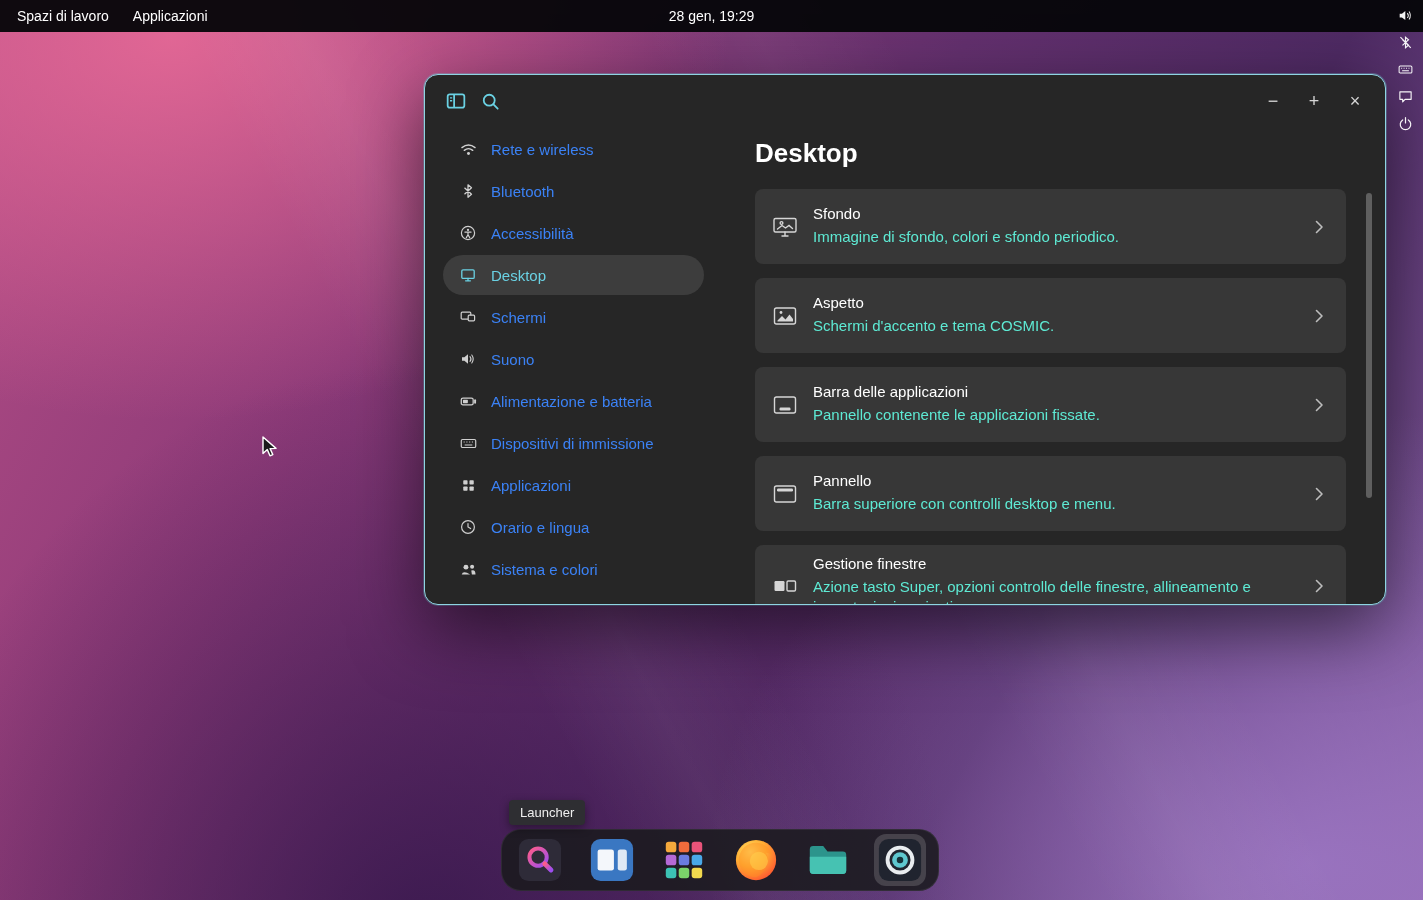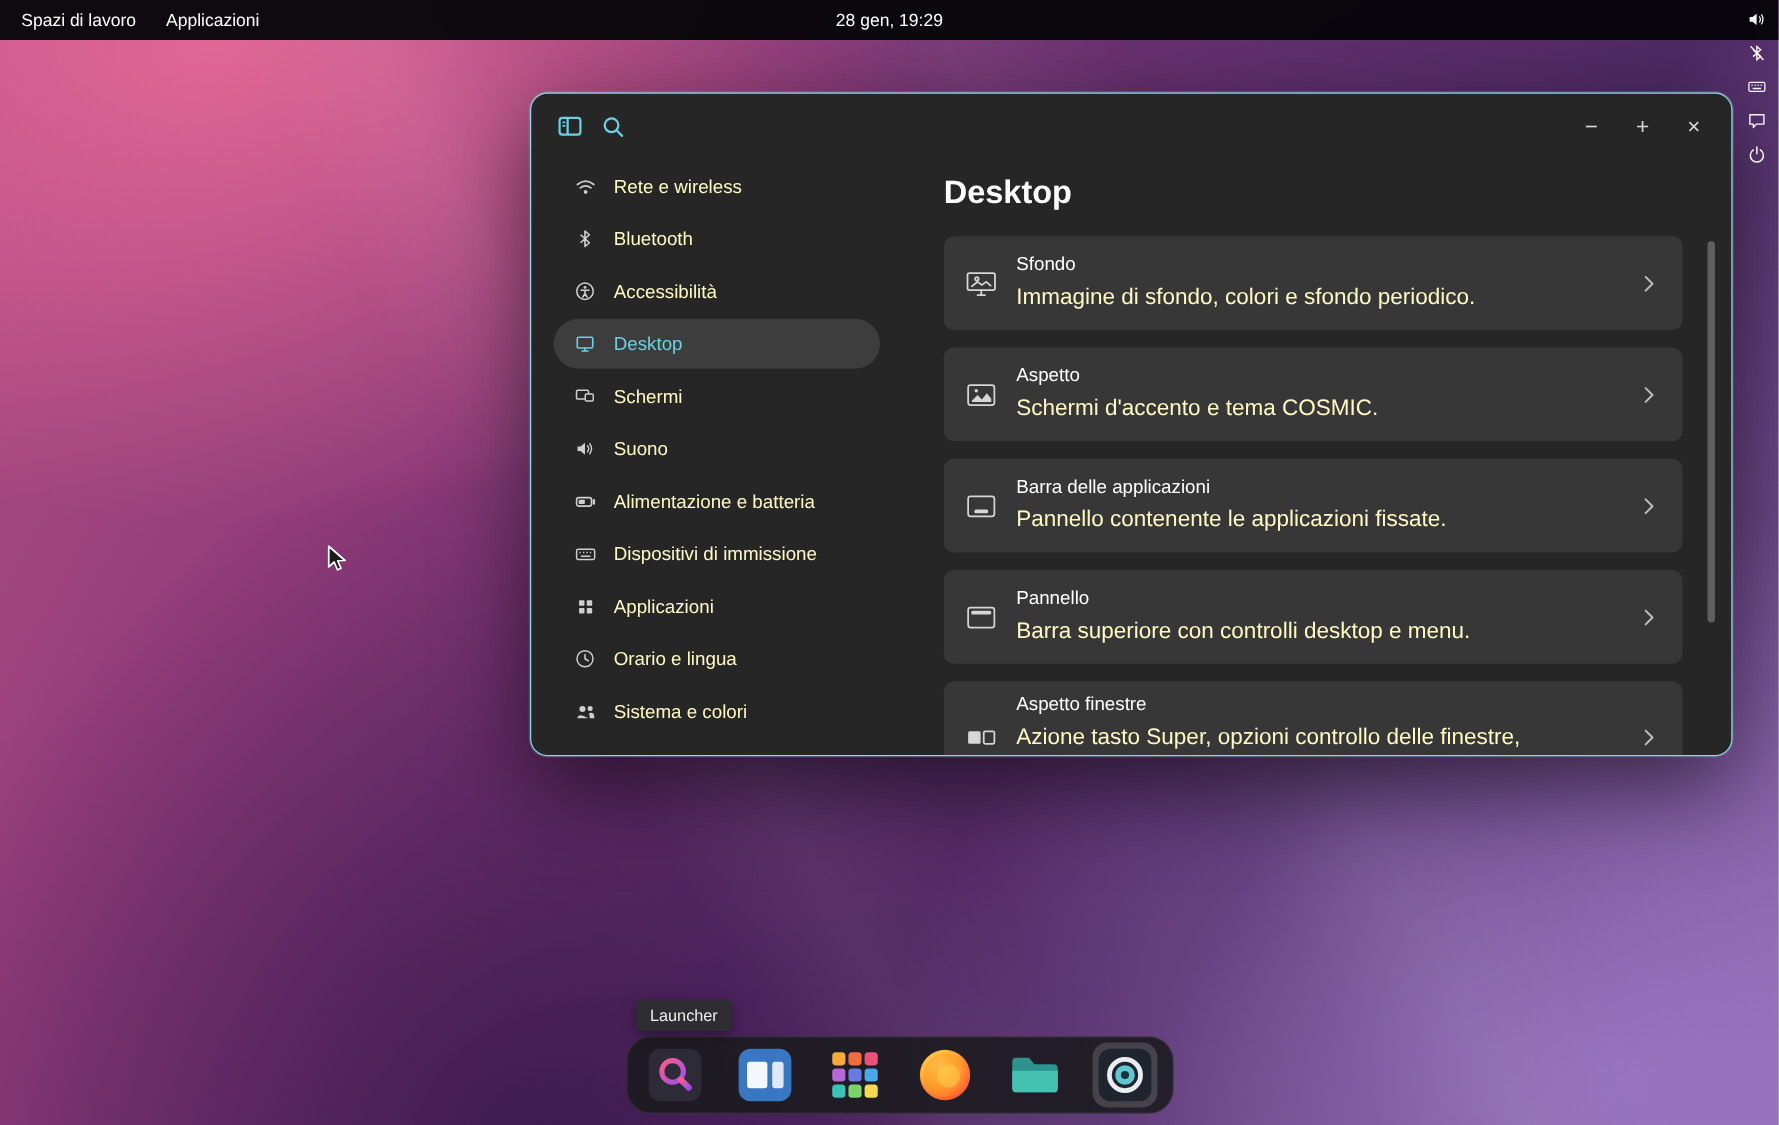--- a/index.html
+++ b/index.html
@@ -27,32 +27,32 @@
     box-shadow:0 24px 70px rgba(0,0,0,.55),0 0 0 1px rgba(130,205,225,.35);z-index:30;}
   .win-header{height:52px;flex:0 0 auto;display:flex;align-items:center;padding:0 14px;}
   .hdr-btn{width:34px;height:34px;border:none;background:transparent;border-radius:9px;color:#6ad1e3;
     display:flex;align-items:center;justify-content:center;cursor:default;}
   .win-controls{margin-left:auto;display:flex;gap:9px;}
   .ctrl-btn{width:32px;height:32px;border:none;background:transparent;border-radius:50%;color:#d6d6d6;
     font-size:18px;line-height:1;display:flex;align-items:center;justify-content:center;cursor:default;font-family:inherit;}
   .win-body{flex:1;display:flex;min-height:0;}
   .sidebar{flex:0 0 289px;padding:2px 10px 14px 18px;display:flex;flex-direction:column;gap:2px;}
   .nav-item{height:40px;display:flex;align-items:center;gap:13px;padding:0 15px;border-radius:20px;
-    color:#fef9c3;font-size:15px;cursor:default;}
+    color:#3b82f6;font-size:15px;cursor:default;}
   .nav-item.active{background:#3d3d3d;color:#6ad1e3;}
   .nav-icon{width:20px;height:16px;display:flex;align-items:center;justify-content:center;color:#cfcfcf;flex:0 0 auto;}
   .nav-item.active .nav-icon{color:#6ad1e3;}
   .content{flex:1;position:relative;padding:0 39px 0 41px;min-width:0;}
   .page-title{font-size:26px;font-weight:700;color:#fff;margin:11px 0 20px 0;}
   .card{min-height:75px;margin-bottom:14px;background:#373737;border-radius:8px;display:flex;align-items:center;
     padding:10px 22px 10px 16px;cursor:default;}
   .card-icon{width:28px;display:flex;justify-content:center;color:#d6d6d6;margin-right:14px;flex:0 0 auto;}
   .card-text{min-width:0;padding-right:14px;}
   .card-title{font-size:15px;color:#fff;margin-bottom:5px;}
-  .card-sub{font-size:18px;color:#fef9c3;line-height:1.35;}
+  .card-sub{font-size:15px;color:#5eead4;line-height:1.35;}
   .chevron{margin-left:auto;color:#bdbdbd;display:flex;flex:0 0 auto;}
   .scrollbar-thumb{position:absolute;right:13px;top:118px;width:6px;height:305px;border-radius:3px;background:#5f5f5f;z-index:5;}
   
   .dock{position:absolute;left:calc(50% + 8px);bottom:9px;transform:translateX(-50%);height:62px;
     padding:0 12px;display:flex;align-items:center;gap:20px;background:rgba(26,26,30,.88);
     border:1px solid rgba(255,255,255,.07);border-radius:20px;z-index:35;}
   .dock-item{width:52px;height:52px;display:flex;align-items:center;justify-content:center;border-radius:12px;cursor:default;}
   .dock-item.active{background:rgba(255,255,255,.16);}
   .dock-item svg{width:46px;height:46px;display:block;}
   .tooltip{position:absolute;left:509px;top:800px;background:#2e2e32;color:#efefef;font-size:13px;
@@ -342,21 +342,21 @@
         </div>
 
         <div class="card">
           <span class="card-icon">
             <svg viewBox="0 0 26 22" width="26" height="22" fill="none" stroke="currentColor" stroke-width="1.4">
                 <rect x="2.5" y="6" width="10" height="10" rx="1.2" fill="currentColor" stroke="none"></rect>
                 <rect x="15" y="6" width="8.5" height="10" rx="1.2"></rect>
               </svg>
           </span>
           <div class="card-text">
-            <div class="card-title">Aspetto finestre</div>
+            <div class="card-title">Gestione finestre</div>
             <div class="card-sub">Azione tasto Super, opzioni controllo delle finestre, allineamento e impostazioni aggiuntive.</div>
           </div>
           <span class="chevron">
             <svg viewBox="0 0 9 14" width="9" height="14" fill="none" stroke="currentColor" stroke-width="1.6" stroke-linecap="round" stroke-linejoin="round">
                 <path d="M1.5 1.5 L7 7 L1.5 12.5"></path>
               </svg>
           </span>
         </div>
       </main>
     </div>

